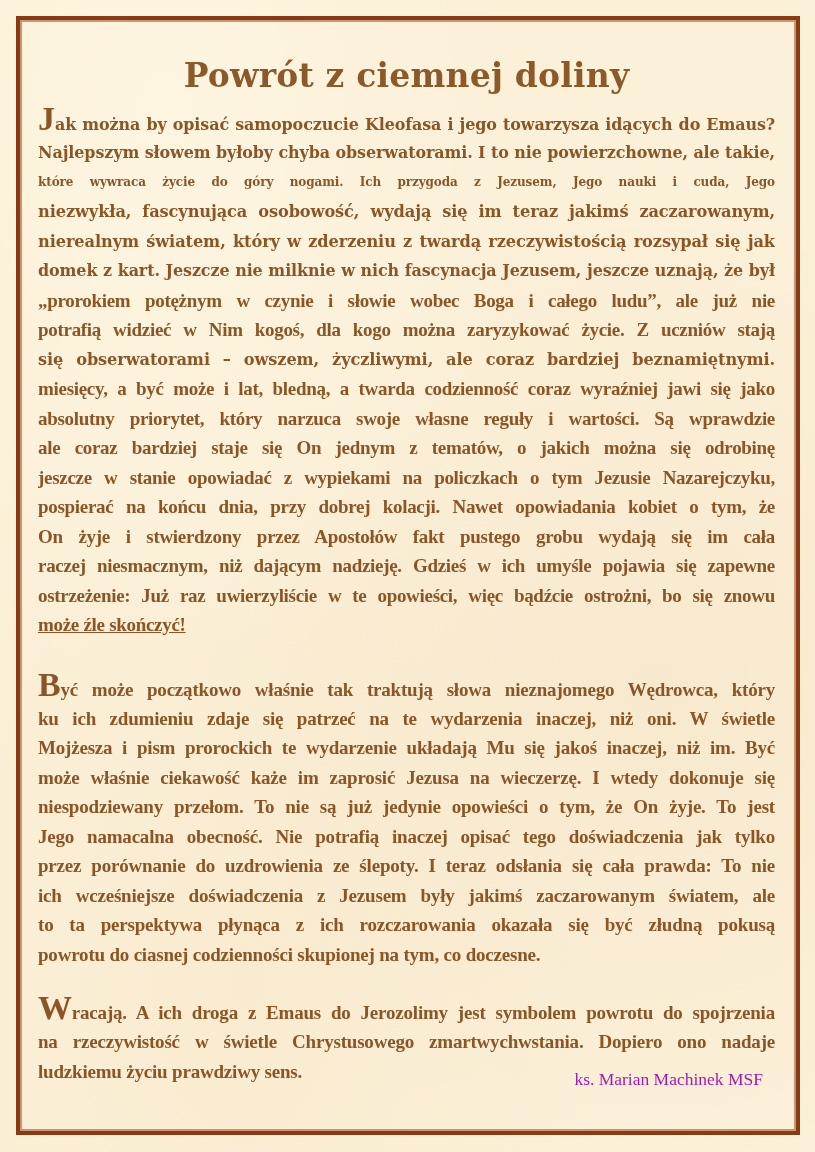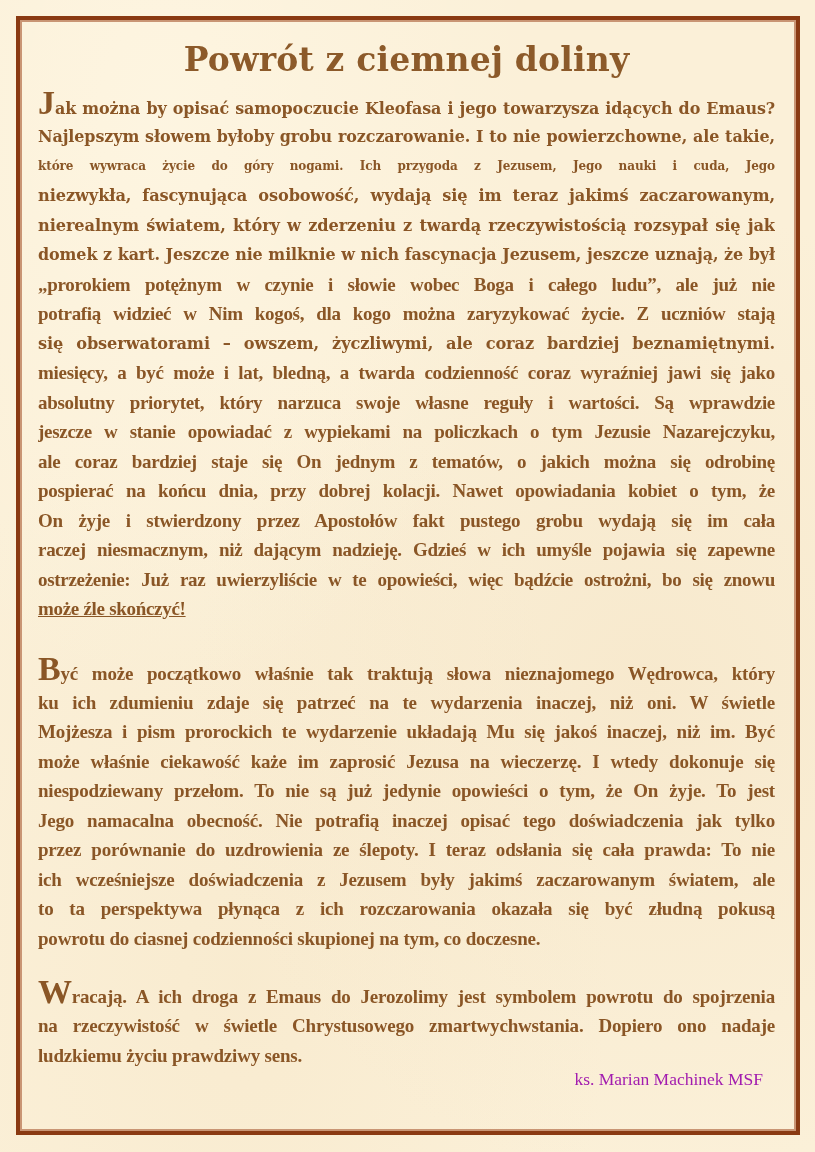--- a/index.html
+++ b/index.html
@@ -16,21 +16,21 @@
   .frame {
     position: absolute;
     left: 16px; top: 16px;
     width: 784px; height: 1119px;
     box-sizing: border-box;
     border: 4px solid #8a3a12;
     box-shadow: inset 0 0 0 2px #c99574;
   }
   .page {
     position: absolute;
-    left: 38px; top: 38px;
+    left: 38px; top: 54px;
     width: 737px;
     color: #8a5626;
   }
   .title {
     text-align: center;
     font-family: "DejaVu Serif", serif;
     font-weight: bold;
     font-size: 33px;
     line-height: 44px;
     margin: 0 0 4px 0;
@@ -74,32 +74,32 @@
 </head>
 <body>
 
 <div class="frame"></div>
 
 <div class="page">
   <h1 class="title">Powrót z ciemnej doliny</h1>
 
   <div class="para p1">
     <span class="line first-line" style="white-space: normal; font-size: 15.95px;"><span class="dropcap">J</span><span>ak można by opisać samopoczucie Kleofasa i jego towarzysza idących do Emaus?</span></span>
-    <span class="line" style="white-space: normal; font-size: 15.95px;">Najlepszym słowem byłoby grobu rozczarowanie. I to nie powierzchowne, ale takie,</span>
+    <span class="line" style="white-space: normal; font-size: 15.95px;">Najlepszym słowem byłoby chyba obserwatorami. I to nie powierzchowne, ale takie,</span>
     <span class="line" style="white-space: normal; font-size: 12px;">które wywraca życie do góry nogami. Ich przygoda z Jezusem, Jego nauki i cuda, Jego</span>
     <span class="line" style="white-space: normal;">niezwykła, fascynująca osobowość, wydają się im teraz jakimś zaczarowanym,</span>
     <span class="line" style="white-space: normal;">nierealnym światem, który w zderzeniu z twardą rzeczywistością rozsypał się jak</span>
     <span class="line" style="white-space: normal; font-size: 15.95px;">domek z kart. Jeszcze nie milknie w nich fascynacja Jezusem, jeszcze uznają, że był</span>
     <span class="line cond" style="white-space: normal;">„prorokiem potężnym w czynie i słowie wobec Boga i całego ludu”, ale już nie</span>
     <span class="line cond" style="white-space: normal;">potrafią widzieć w Nim kogoś, dla kogo można zaryzykować życie. Z uczniów stają</span>
     <span class="line" style="white-space: normal;">się obserwatorami – owszem, życzliwymi, ale coraz bardziej beznamiętnymi.</span>
     <span class="line cond" style="white-space: normal;">miesięcy, a być może i lat, bledną, a twarda codzienność coraz wyraźniej jawi się jako</span>
     <span class="line cond" style="white-space: normal;">absolutny priorytet, który narzuca swoje własne reguły i wartości. Są wprawdzie</span>
+    <span class="line cond" style="white-space: normal;">ale coraz bardziej staje się On jednym z tematów, o jakich można się odrobinę</span>
     <span class="line cond" style="white-space: normal;">jeszcze w stanie opowiadać z wypiekami na policzkach o tym Jezusie Nazarejczyku,</span>
-    <span class="line cond" style="white-space: normal;">ale coraz bardziej staje się On jednym z tematów, o jakich można się odrobinę</span>
     <span class="line cond" style="white-space: normal;">pospierać na końcu dnia, przy dobrej kolacji. Nawet opowiadania kobiet o tym, że</span>
     <span class="line cond" style="white-space: normal;">On żyje i stwierdzony przez Apostołów fakt pustego grobu wydają się im cała</span>
     <span class="line cond" style="white-space: normal;">raczej niesmacznym, niż dającym nadzieję. Gdzieś w ich umyśle pojawia się zapewne</span>
     <span class="line cond" style="white-space: normal;">ostrzeżenie: Już raz uwierzyliście w te opowieści, więc bądźcie ostrożni, bo się znowu</span>
     <span class="line cond last" style="white-space: nowrap; text-decoration: underline;">może źle skończyć!</span>
   </div>
 
   <div class="para p2">
     <span class="line first-line" style="white-space: normal;"><span class="dropcap">B</span><span>yć może początkowo właśnie tak traktują słowa nieznajomego Wędrowca, który</span></span>
     <span class="line" style="white-space: normal;">ku ich zdumieniu zdaje się patrzeć na te wydarzenia inaczej, niż oni. W świetle</span>

